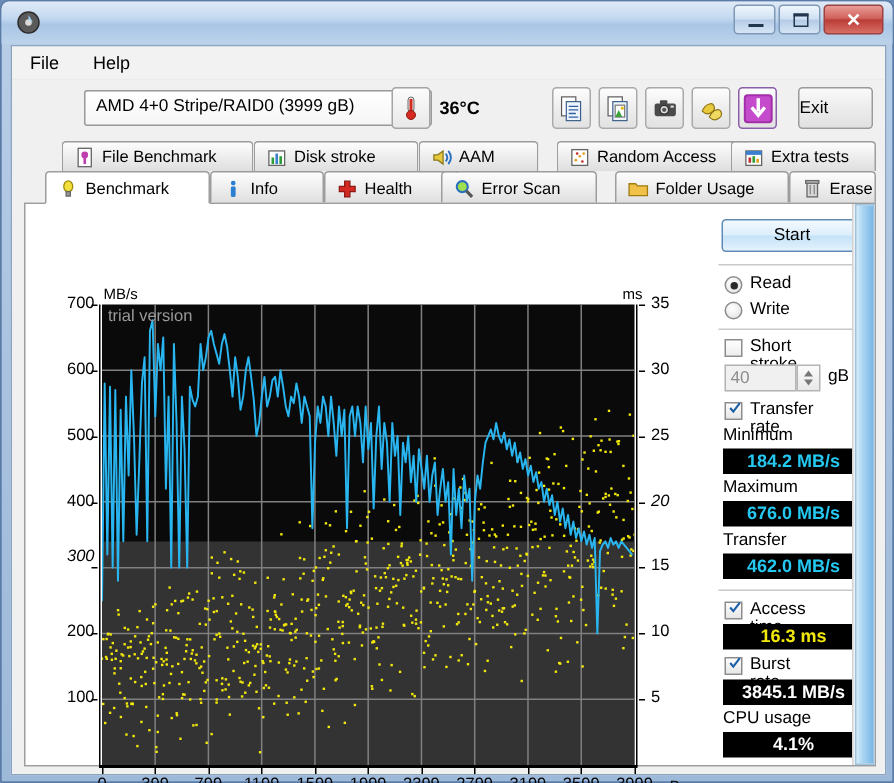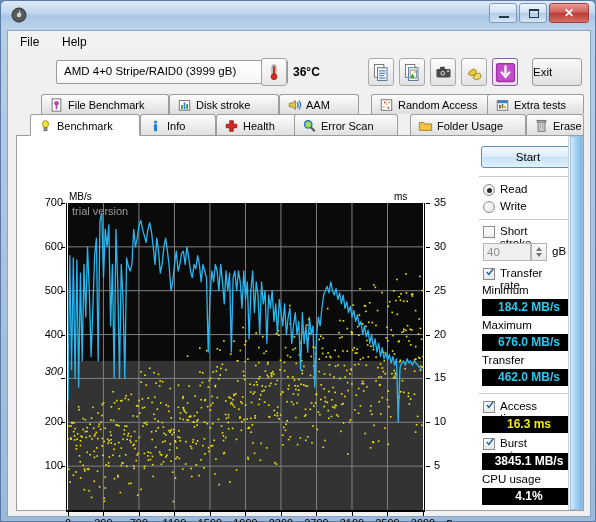--- a/index.html
+++ b/index.html
@@ -151,21 +151,21 @@
     position:absolute;left:47px;top:63px;width:355px;height:307px;
     background:#0a0a0a;overflow:hidden;
   }
   #plot-lower{
     position:absolute;left:0;right:0;top:158px;bottom:0;background:#333333;
   }
   .axis-title{
     position:absolute;font-size:10px;color:#000;
   }
   #ylabel-left{left:48px;top:51px;}
-  #ylabel-right{left:373px;top:51px;text-align:center;}
+  #ylabel-right{left:394px;top:51px;text-align:center;}
   #xlabel-unit{left:420px;top:379px;font-size:10px;color:#000;position:absolute;}
   .ytick-l{
     position:absolute;right:2px;font-size:11px;color:#000;text-align:right;
     transform:translateY(-7px);
   }
   .ytick-r{
     position:absolute;left:2px;font-size:11px;color:#000;
     transform:translateY(-7px);
   }
   #yaxis-left{position:absolute;left:0;top:63px;width:44px;height:307px;}
@@ -474,21 +474,21 @@
             <div class="ytick-l" style="top: 0px;">700</div>
             <div class="tickmark" style="top: 0px; left: 40px;"></div>
           </div>
         <div id="yaxis-right">
             <div class="ytick-r" style="top: 263.143px; left: 8px;">5</div>
             <div class="tickmark" style="top: 263.143px; left: 0px;"></div>
             <div class="ytick-r" style="top: 219.286px; left: 8px;">10</div>
             <div class="tickmark" style="top: 219.286px; left: 0px;"></div>
             <div class="ytick-r" style="top: 175.429px; left: 8px;">15</div>
             <div class="tickmark" style="top: 175.429px; left: 0px;"></div>
-            <div class="ytick-r" style="top: 131.571px; left: 8px;">20</div>
+            <div class="ytick-r" style="top: 131.571px; left: 8px; font-style: italic;">20</div>
             <div class="tickmark" style="top: 131.571px; left: 0px;"></div>
             <div class="ytick-r" style="top: 87.7143px; left: 8px;">25</div>
             <div class="tickmark" style="top: 87.7143px; left: 0px;"></div>
             <div class="ytick-r" style="top: 43.8571px; left: 8px;">30</div>
             <div class="tickmark" style="top: 43.8571px; left: 0px;"></div>
             <div class="ytick-r" style="top: 0px; left: 8px;">35</div>
             <div class="tickmark" style="top: 0px; left: 0px;"></div>
           </div>
         <div id="axis-line-left"></div>
         <div id="axis-line-right"></div>

